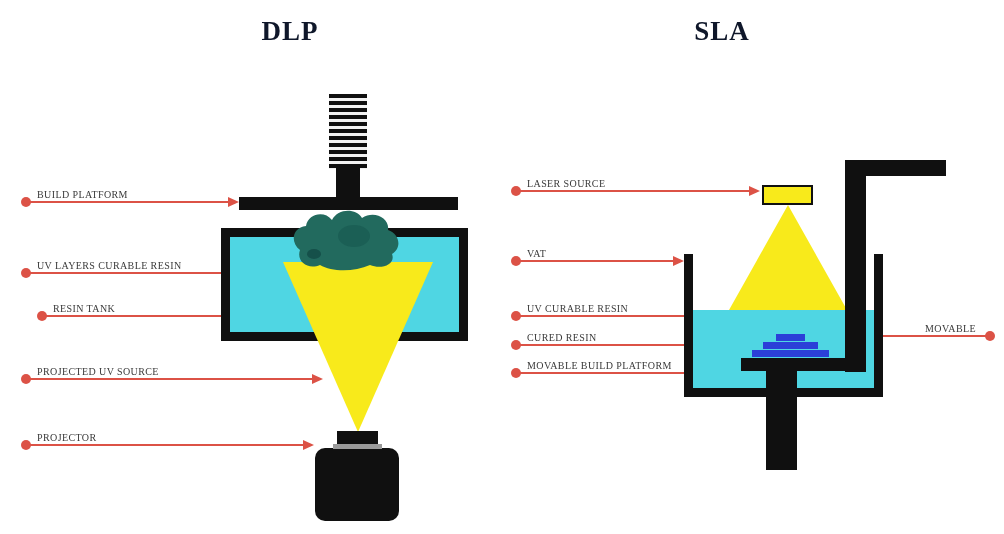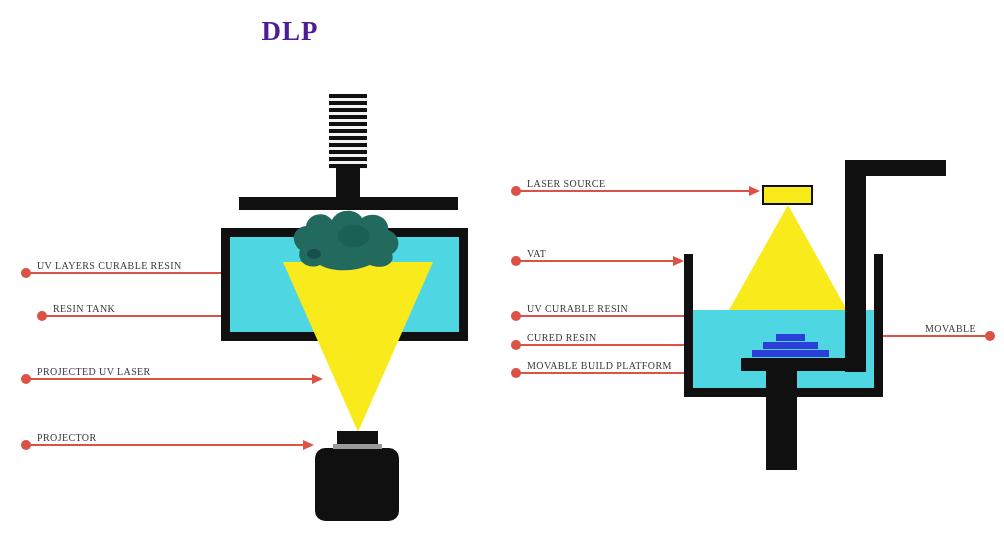--- a/index.html
+++ b/index.html
@@ -11,21 +11,21 @@
     --ink-black:#101010;
     --label-text:#3a3a3a;
   }
   html,body{margin:0;padding:0;background:#fff;}
   #canvas{
     position:relative;width:1004px;height:534px;background:#ffffff;overflow:hidden;
     font-family:"Liberation Serif","DejaVu Serif",serif;
   }
   .title{
     position:absolute;width:120px;text-align:center;
-    font-size:27px;font-weight:bold;letter-spacing:1px;color:#4c1d95;
+    font-size:27px;font-weight:bold;letter-spacing:1px;color:#0f172a;
   }
   
   .callout{position:absolute;height:17px;}
   .callout .cline{position:absolute;left:3px;right:6px;bottom:0;height:2px;background:var(--accent-red);}
   .callout .dot{position:absolute;left:-3px;bottom:-4px;width:10px;height:10px;border-radius:50%;background:var(--accent-red);}
   .callout .ctext{
     position:absolute;left:13px;bottom:3px;white-space:nowrap;
     font-size:10px;letter-spacing:.4px;color:var(--label-text);
   }
   .callout .ahead{
@@ -85,50 +85,57 @@
   .layer3{left:752px;top:350px;width:77px;height:7px;z-index:4;}
   .platform-sla{left:741px;top:358px;width:113px;height:13px;z-index:4;}
   .shaft-sla{left:766px;top:371px;width:31px;height:99px;z-index:2;}
 </style>
 </head>
 <body>
 
 <div id="canvas">
 
   <div class="title" style="left:230px;top:16px;">DLP</div>
+  <div class="title" style="left:662px;top:16px;">SLA</div>
 
   <div class="abs rod"></div>
   <div class="abs black stem"></div>
   <div class="abs black platform-dlp"></div>
   <div class="abs tank"></div>
   <div class="abs beam-dlp"></div>
   <svg class="abs blob-svg" width="124" height="70" viewBox="0 0 124 70">
     <path d="M 18 48 C 8 40, 10 26, 24 24 C 26 12, 42 8, 50 18 C 56 6, 74 6, 80 16 C 92 8, 108 16, 106 28 C 118 32, 120 46, 110 52 C 114 62, 100 68, 88 63 C 72 70, 50 70, 38 63 C 26 68, 14 60, 18 48 Z" fill="#226a5e"></path>
     <ellipse cx="32" cy="52" rx="7" ry="5" fill="#15504a"></ellipse>
     <ellipse cx="72" cy="34" rx="16" ry="11" fill="#1b5f55"></ellipse>
   </svg>
   <div class="abs black proj-top"></div>
   <div class="abs proj-strip"></div>
   <div class="abs black proj-body"></div>
 
+  <div class="callout" style="left:24px;top:186px;width:213px;">
+    <span class="dot"></span>
+    <span class="ctext">BUILD PLATFORM</span>
+    <span class="cline"></span>
+    <span class="ahead"></span>
+  </div>
   <div class="callout" style="left:24px;top:257px;width:221px;">
     <span class="dot"></span>
     <span class="ctext">UV LAYERS CURABLE RESIN</span>
     <span class="cline"></span>
     <span class="ahead"></span>
   </div>
   <div class="callout" style="left:40px;top:300px;width:193px;">
     <span class="dot"></span>
     <span class="ctext">RESIN TANK</span>
     <span class="cline"></span>
     <span class="ahead"></span>
   </div>
   <div class="callout" style="left:24px;top:363px;width:297px;">
     <span class="dot"></span>
-    <span class="ctext">PROJECTED UV LASER</span>
+    <span class="ctext">PROJECTED UV SOURCE</span>
     <span class="cline"></span>
     <span class="ahead"></span>
   </div>
   <div class="callout" style="left:24px;top:429px;width:288px;">
     <span class="dot"></span>
     <span class="ctext">PROJECTOR</span>
     <span class="cline"></span>
     <span class="ahead"></span>
   </div>
 

